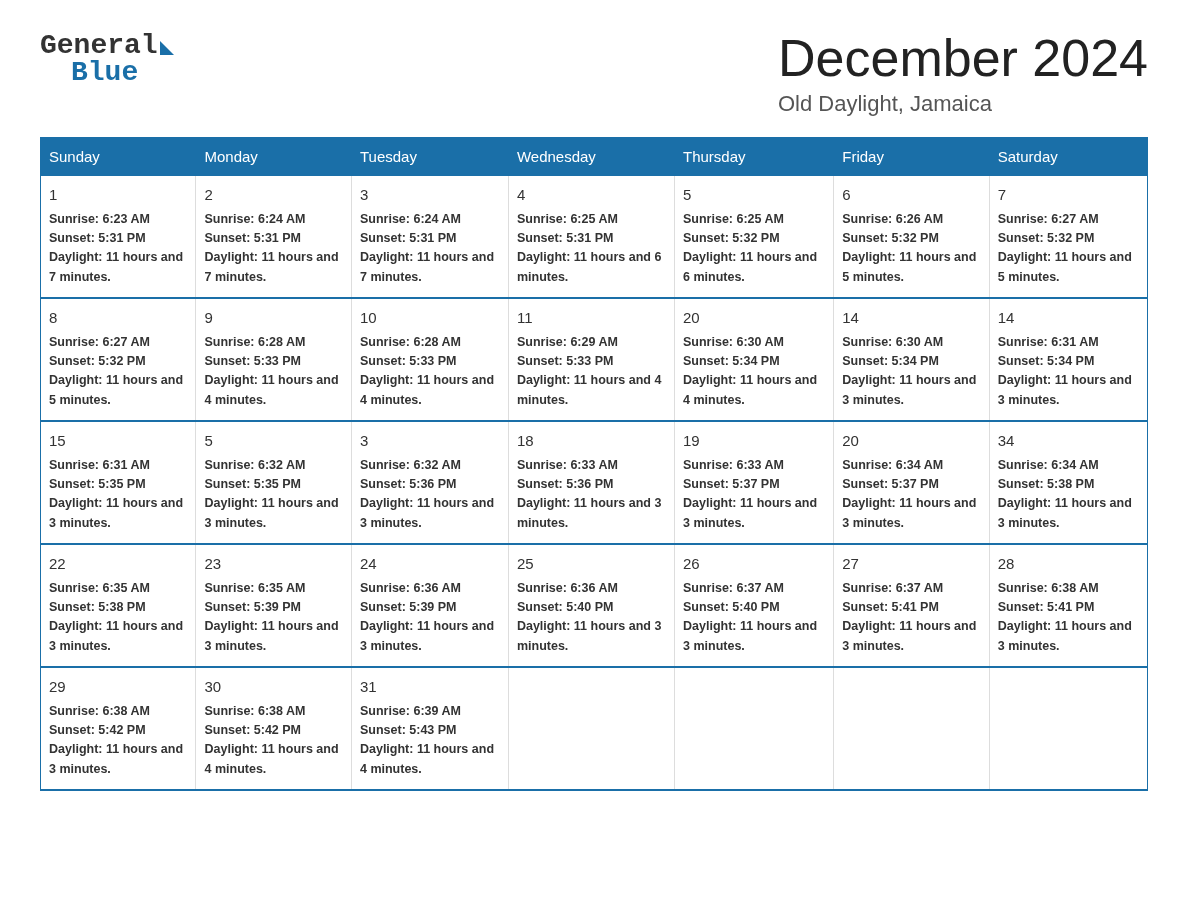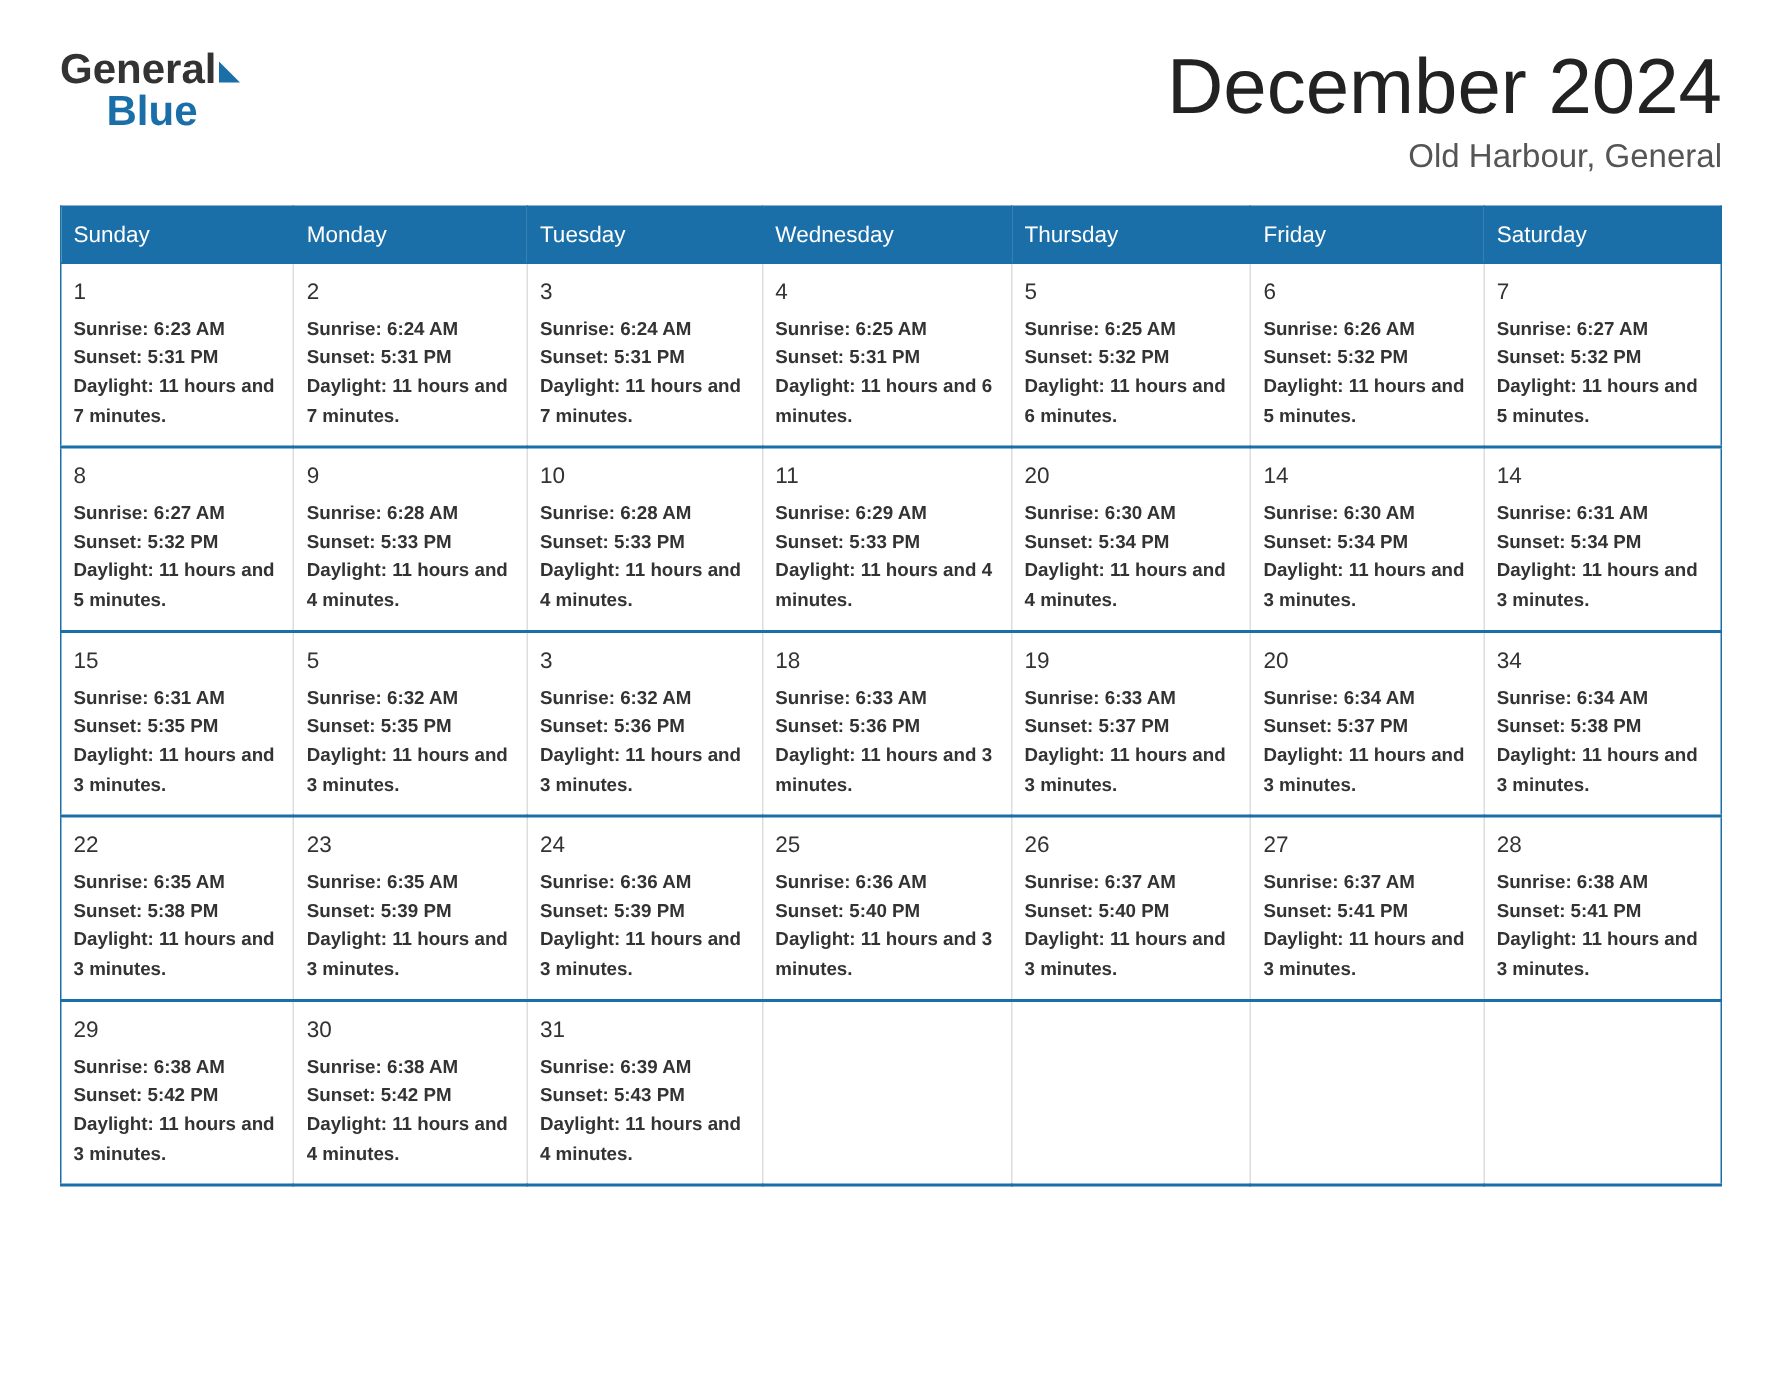--- a/index.html
+++ b/index.html
@@ -13,20 +13,21 @@
     .header {
       display: flex;
       justify-content: space-between;
       align-items: flex-start;
       margin-bottom: 20px;
     }
     .logo {
       display: flex;
       flex-direction: column;
       align-items: flex-start;
+      font-family: Liberation Mono, monospace;
     }
     .logo-text {
       font-size: 28px;
       font-weight: bold;
       color: #333;
       display: flex;
       align-items: center;
     }
     .logo-general {
       color: #333;
@@ -42,21 +43,20 @@
       margin-top: 4px;
     }
     .logo-blue {
       color: #1a6fa8;
       font-size: 28px;
       font-weight: bold;
       margin-top: -4px;
       margin-left: 31px;
     }
     .title-section {
-      text-align: right;
     }
     .page-title {
       font-size: 52px;
       font-weight: normal;
       color: #222;
       line-height: 1.1;
     }
     .page-subtitle {
       font-size: 22px;
       color: #555;
@@ -122,21 +122,21 @@
 <div class="header">
   <div class="logo">
     <div class="logo-text">
       <span class="logo-general">General</span>
         <span class="logo-arrow"></span>
     </div>
     <div class="logo-blue">Blue</div>
   </div>
   <div class="title-section">
     <div class="page-title">December 2024</div>
-    <div class="page-subtitle">Old Harbour, General</div>
+    <div class="page-subtitle">Old Daylight, Jamaica</div>
   </div>
 </div>
 
 <table>
   <thead>
     <tr>
     <th>Sunday</th>
         <th>Monday</th>
         <th>Tuesday</th>
         <th>Wednesday</th>

